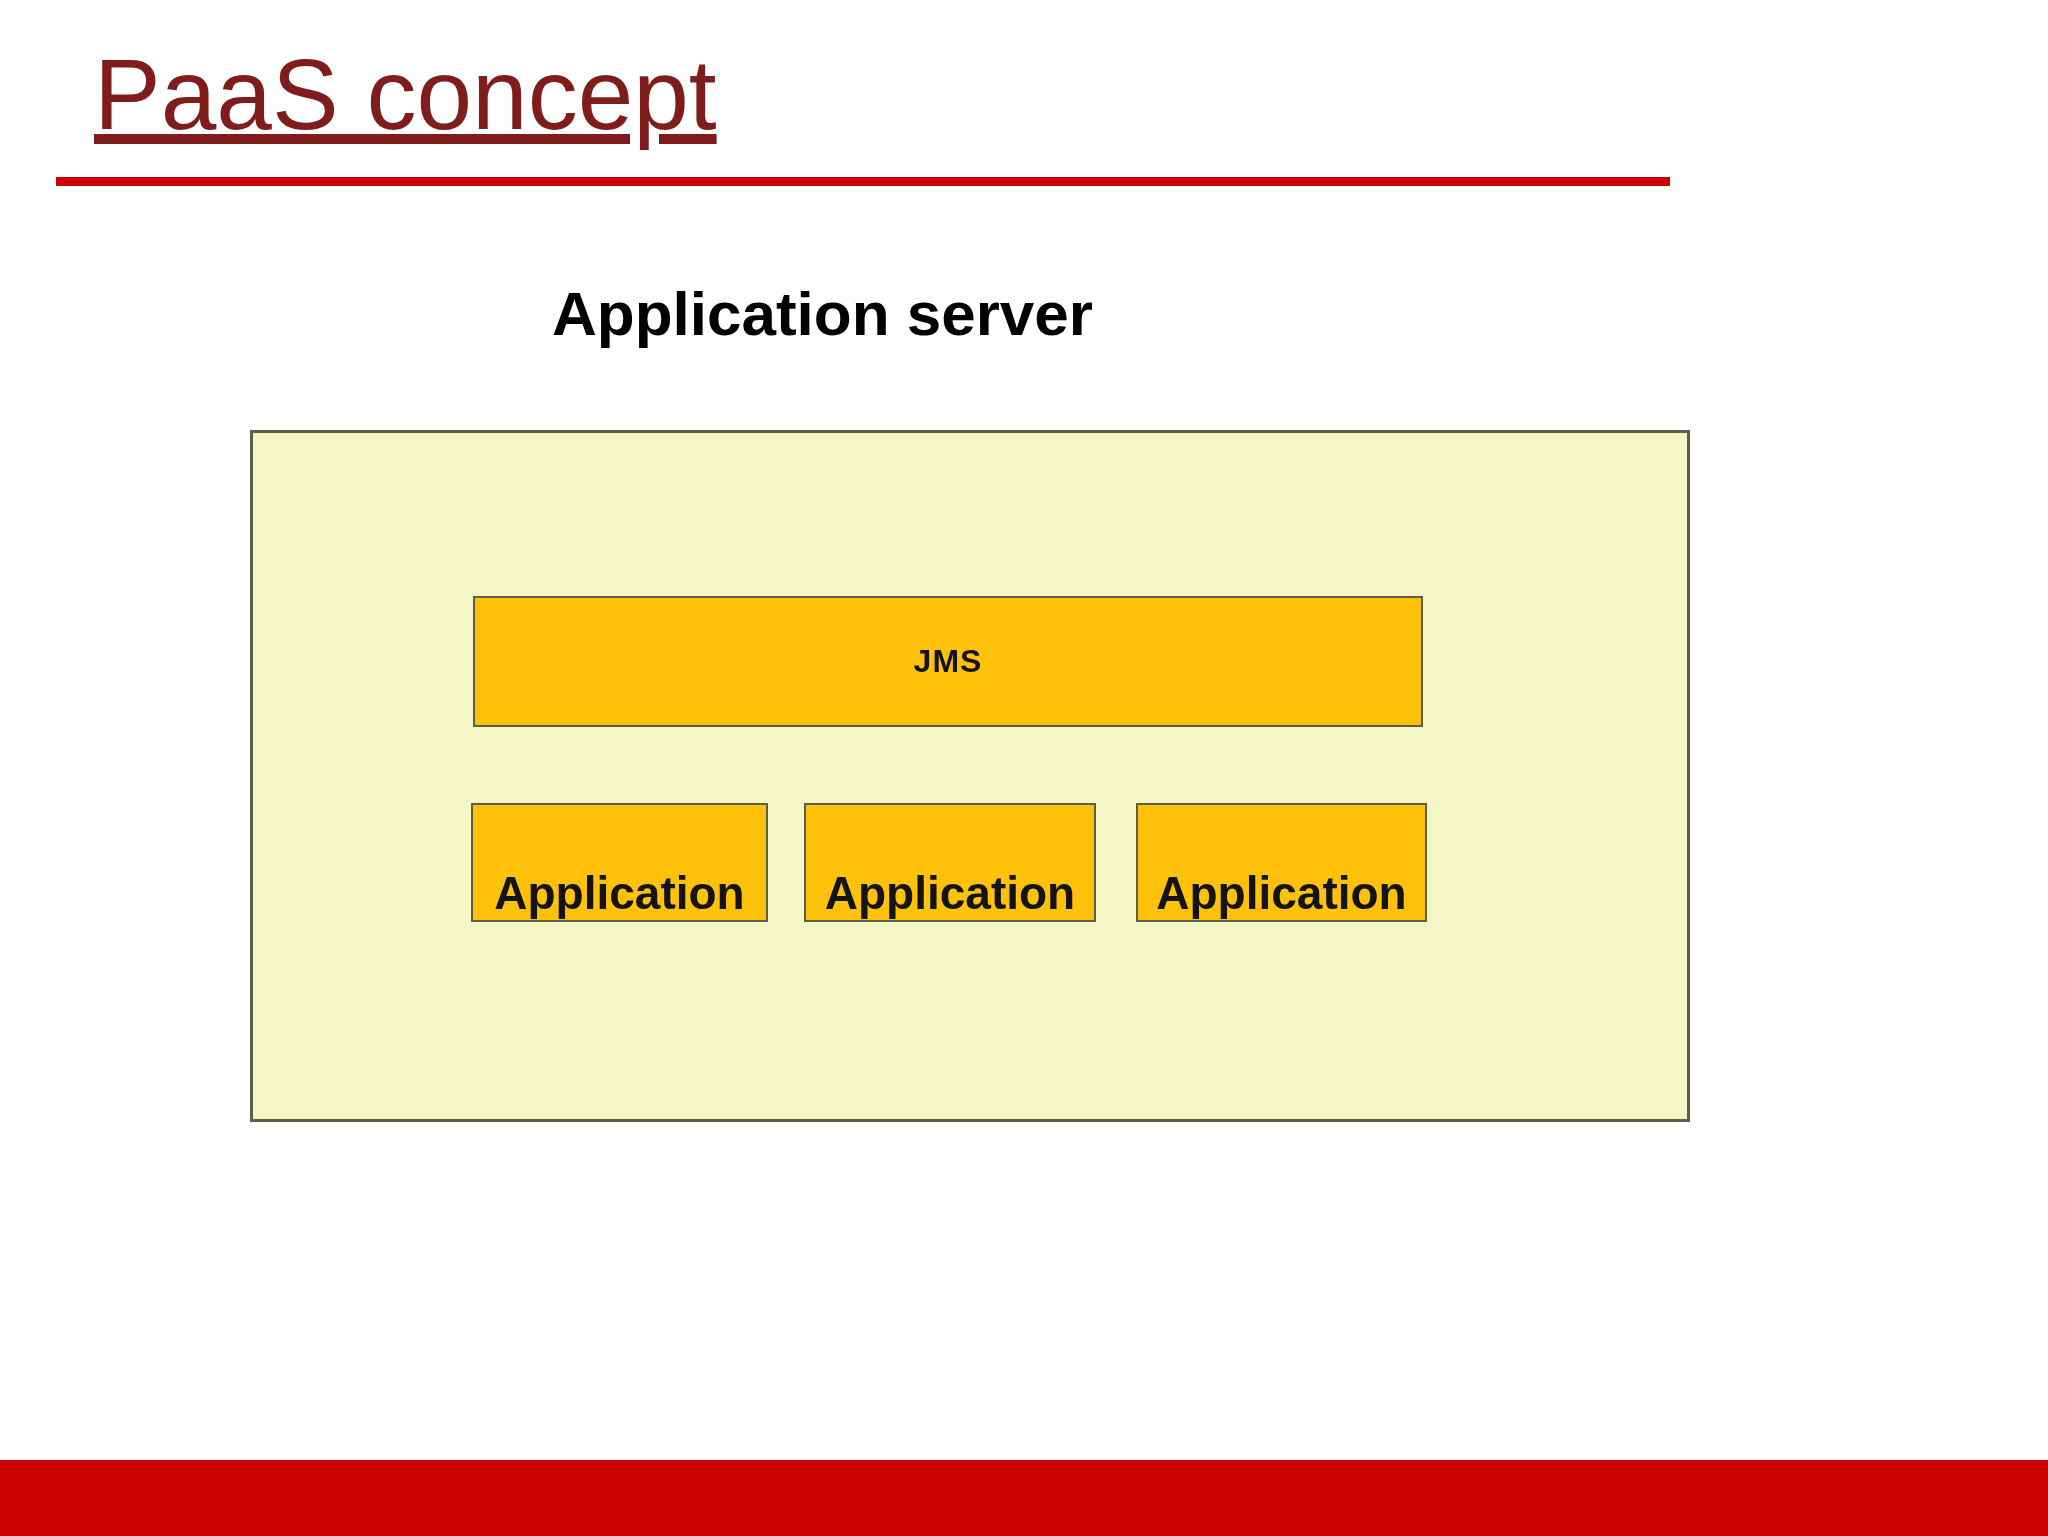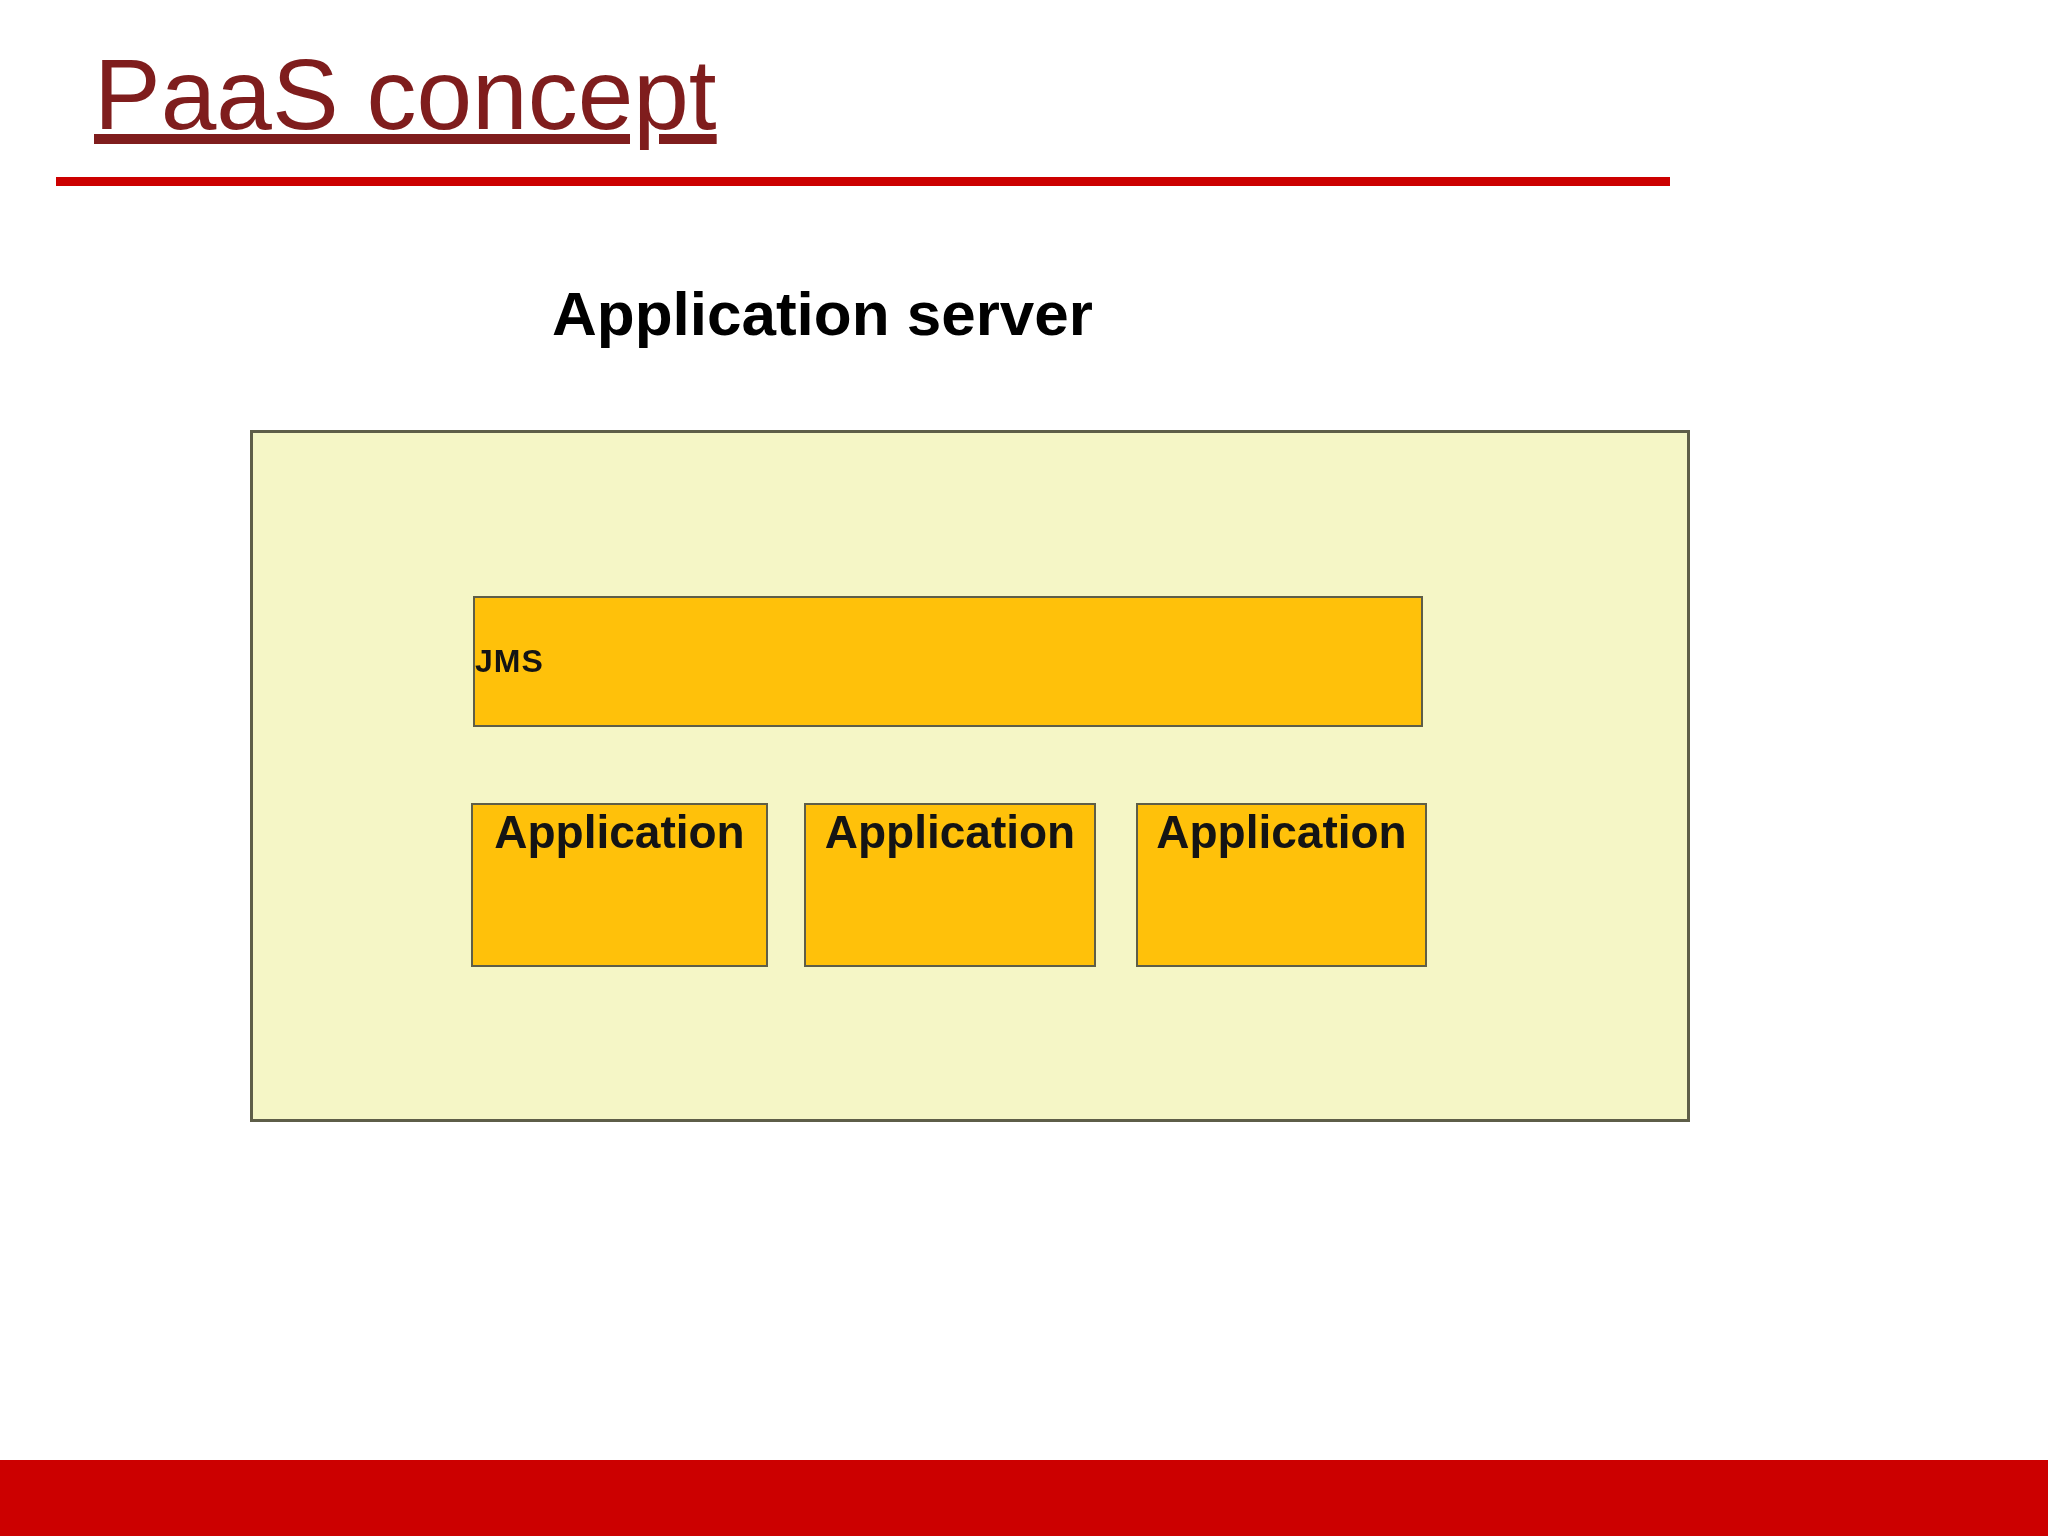--- a/index.html
+++ b/index.html
@@ -58,30 +58,30 @@
     position:absolute;left:250px;top:430px;
     width:1440px;height:692px;
     background:var(--server-cream);
     border:3px solid var(--box-border);
   }
   .jms-bar{
     position:absolute;left:220px;top:163px;
     width:950px;height:131px;
     background:var(--box-orange);
     border:2px solid var(--box-border);
-    display:flex;align-items:center;justify-content:flex-start;
+    display:flex;align-items:center;justify-content:center;
   }
   .jms-label{
     font-size:32px;font-weight:bold;color:#141414;letter-spacing:1px;
   }
   .app-box{
-    position:absolute;top:370px;height:164px;
+    position:absolute;top:370px;height:119px;
     background:var(--box-orange);
     border:2px solid var(--box-border);
-    display:flex;align-items:flex-start;justify-content:center;
+    display:flex;align-items:flex-end;justify-content:center;
   }
   .app-box-1{left:218px;width:297px;}
   .app-box-2{left:551px;width:292px;}
   .app-box-3{left:883px;width:291px;}
   .app-label{
     font-size:46px;font-weight:bold;color:#141414;
   }
   .footer-bar{
     position:absolute;left:0;top:1460px;
     width:2048px;height:76px;

